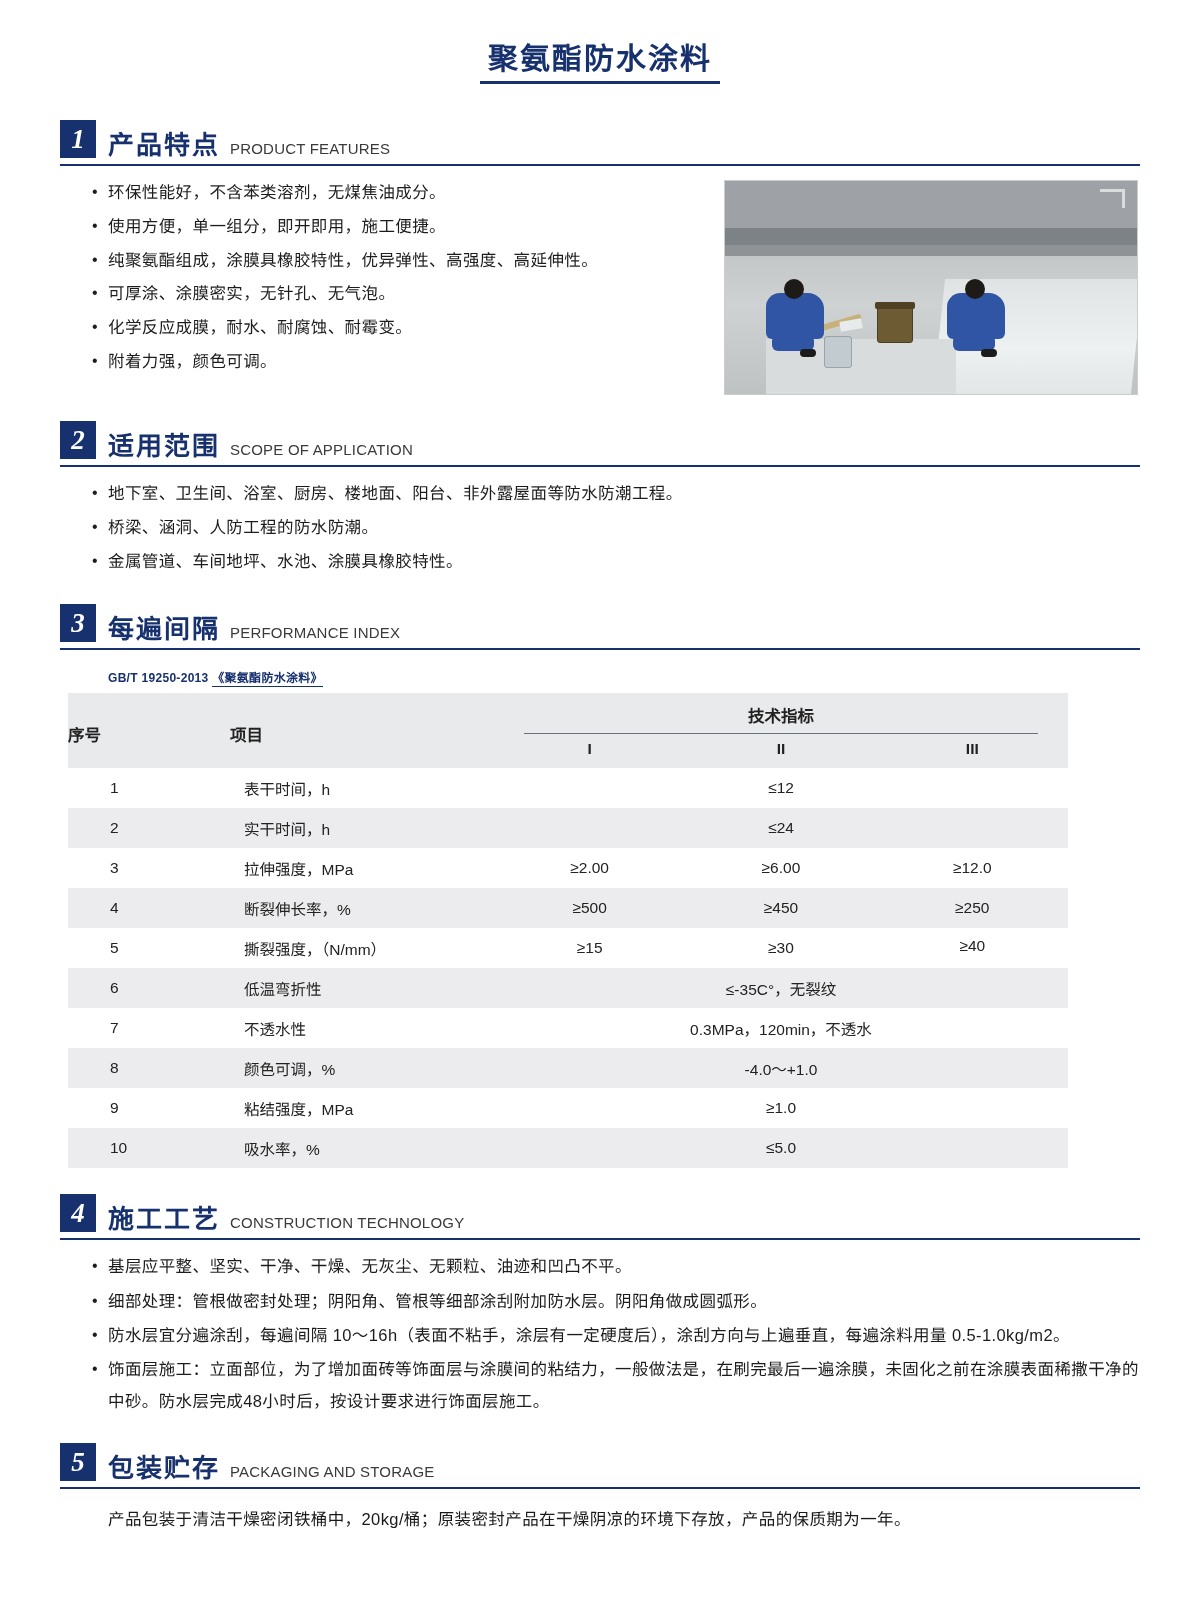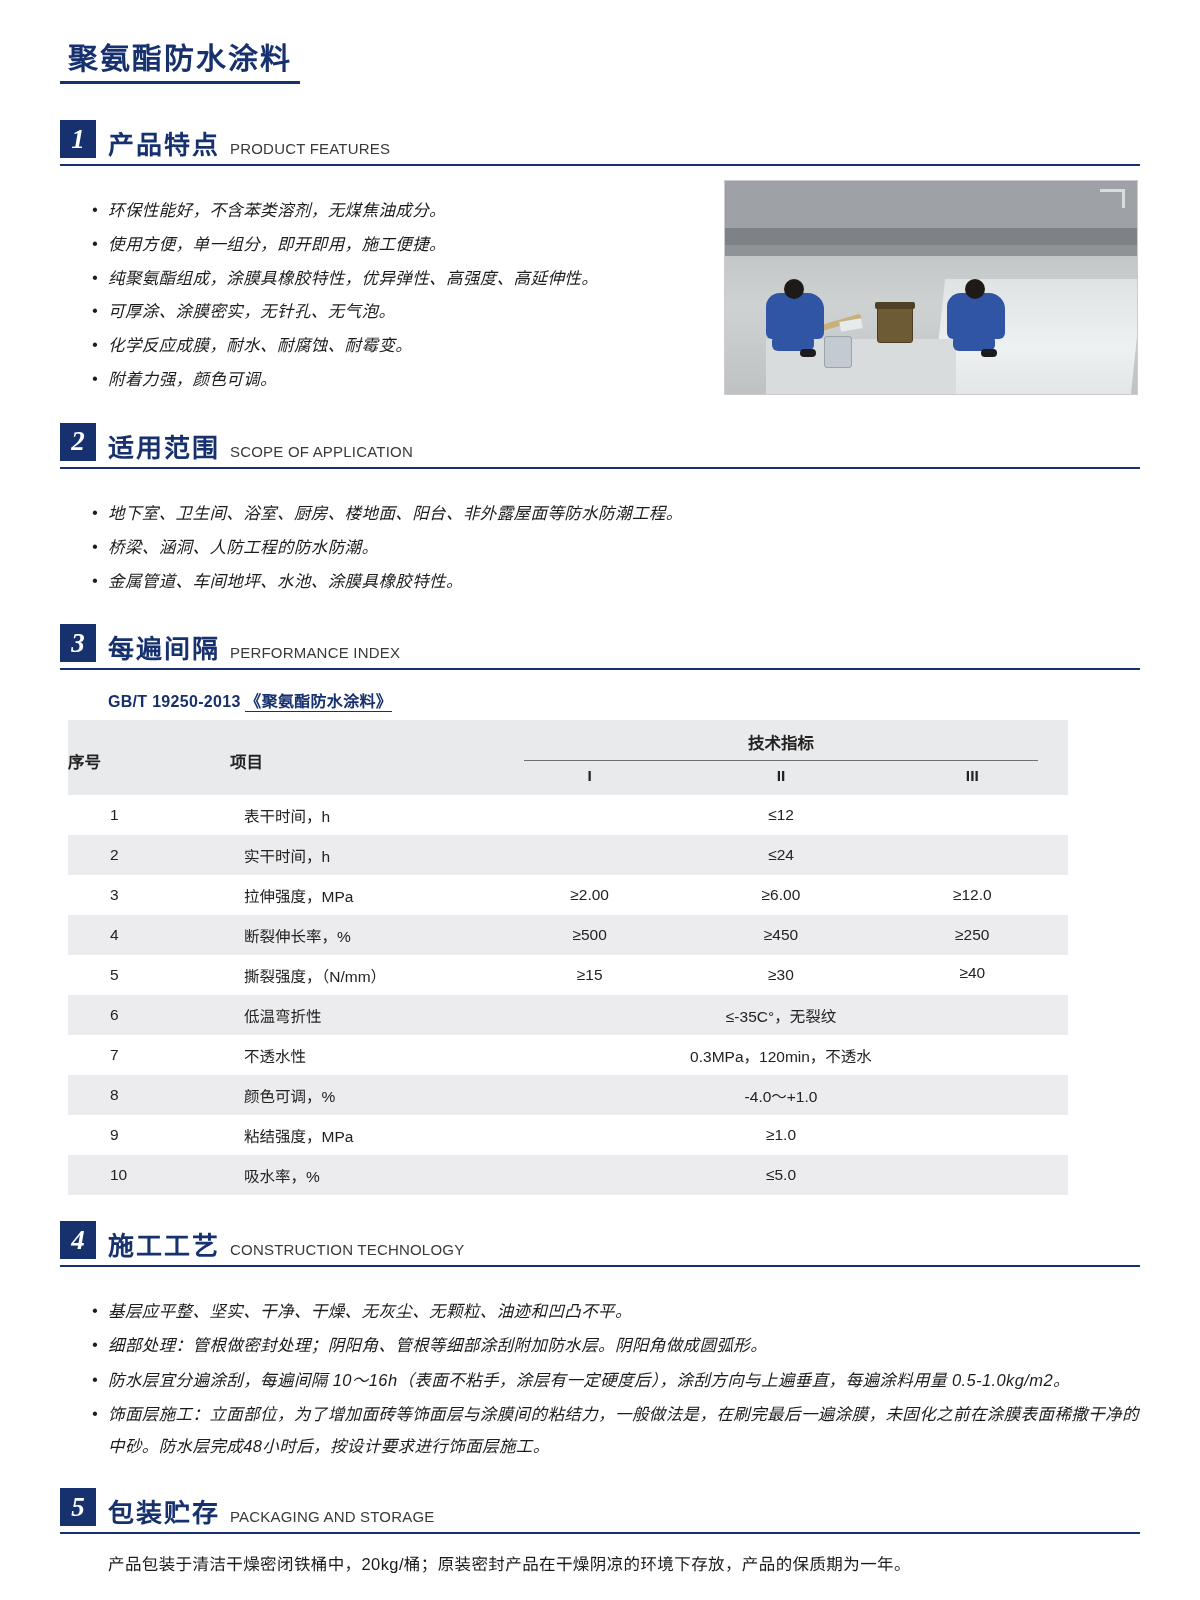--- a/index.html
+++ b/index.html
@@ -18,20 +18,21 @@
   .page {
     width: 1200px;
     height: 1600px;
     position: relative;
     box-sizing: border-box;
     padding: 0 60px;
   }
 
   
   .doc-title-wrap {
+    text-align: center;
     padding-top: 42px;
     padding-bottom: 10px;
   }
   .doc-title {
     display: inline-block;
     font-size: 30px;
     font-weight: bold;
     color: #17306e;
     letter-spacing: 2px;
     border-bottom: 3px solid #17306e;
@@ -81,23 +82,22 @@
   }
   .section-rule {
     height: 2px;
     background: #17306e;
     margin-top: 2px;
   }
 
   
   ul.bullets {
     list-style: none;
-    margin: 28px 0 0 0;
+    margin: 10px 0 0 0;
     padding: 0 0 0 48px;
-    font-style: italic;
   }
   ul.bullets li {
     position: relative;
     font-size: 16.5px;
     line-height: 2.05;
     color: #1c1c1c;
     letter-spacing: 0.4px;
   }
   ul.bullets li::before {
     content: "•";
@@ -149,21 +149,21 @@
   .ph-bucket { position:absolute; left:37%; bottom:24%; width:34px; height:36px; background:#6d5b33; border:1px solid #4a3d21; border-radius:3px; }
   .ph-bucket .lid { position:absolute; left:-3px; top:-4px; width:40px; height:7px; background:#4f4224; border-radius:2px; }
   .ph-can { position:absolute; left:24%; bottom:12%; width:26px; height:30px; background:rgba(190,200,205,0.85); border:1px solid #9aa3a8; border-radius:3px; }
   .ph-tool { position:absolute; left:22%; bottom:32%; width:46px; height:6px; background:#c8b07a; transform:rotate(-16deg); border-radius:2px; }
   .ph-tool2 { position:absolute; left:28%; bottom:30%; width:22px; height:10px; background:#e7ebec; transform:rotate(-10deg); }
   .ph-mark { position:absolute; right:12px; top:8px; width:22px; height:16px; border-top:3px solid #d8dcdc; border-right:3px solid #d8dcdc; }
 
   
   .std-label {
     margin: 18px 0 8px 48px;
-    font-size: 16px;
+    font-size: 12px;
     font-weight: bold;
     color: #17306e;
     letter-spacing: 0.3px;
   }
   .std-label .std-cn {
     border-bottom: 1.5px solid #17306e;
     padding-bottom: 1px;
   }
 
   

